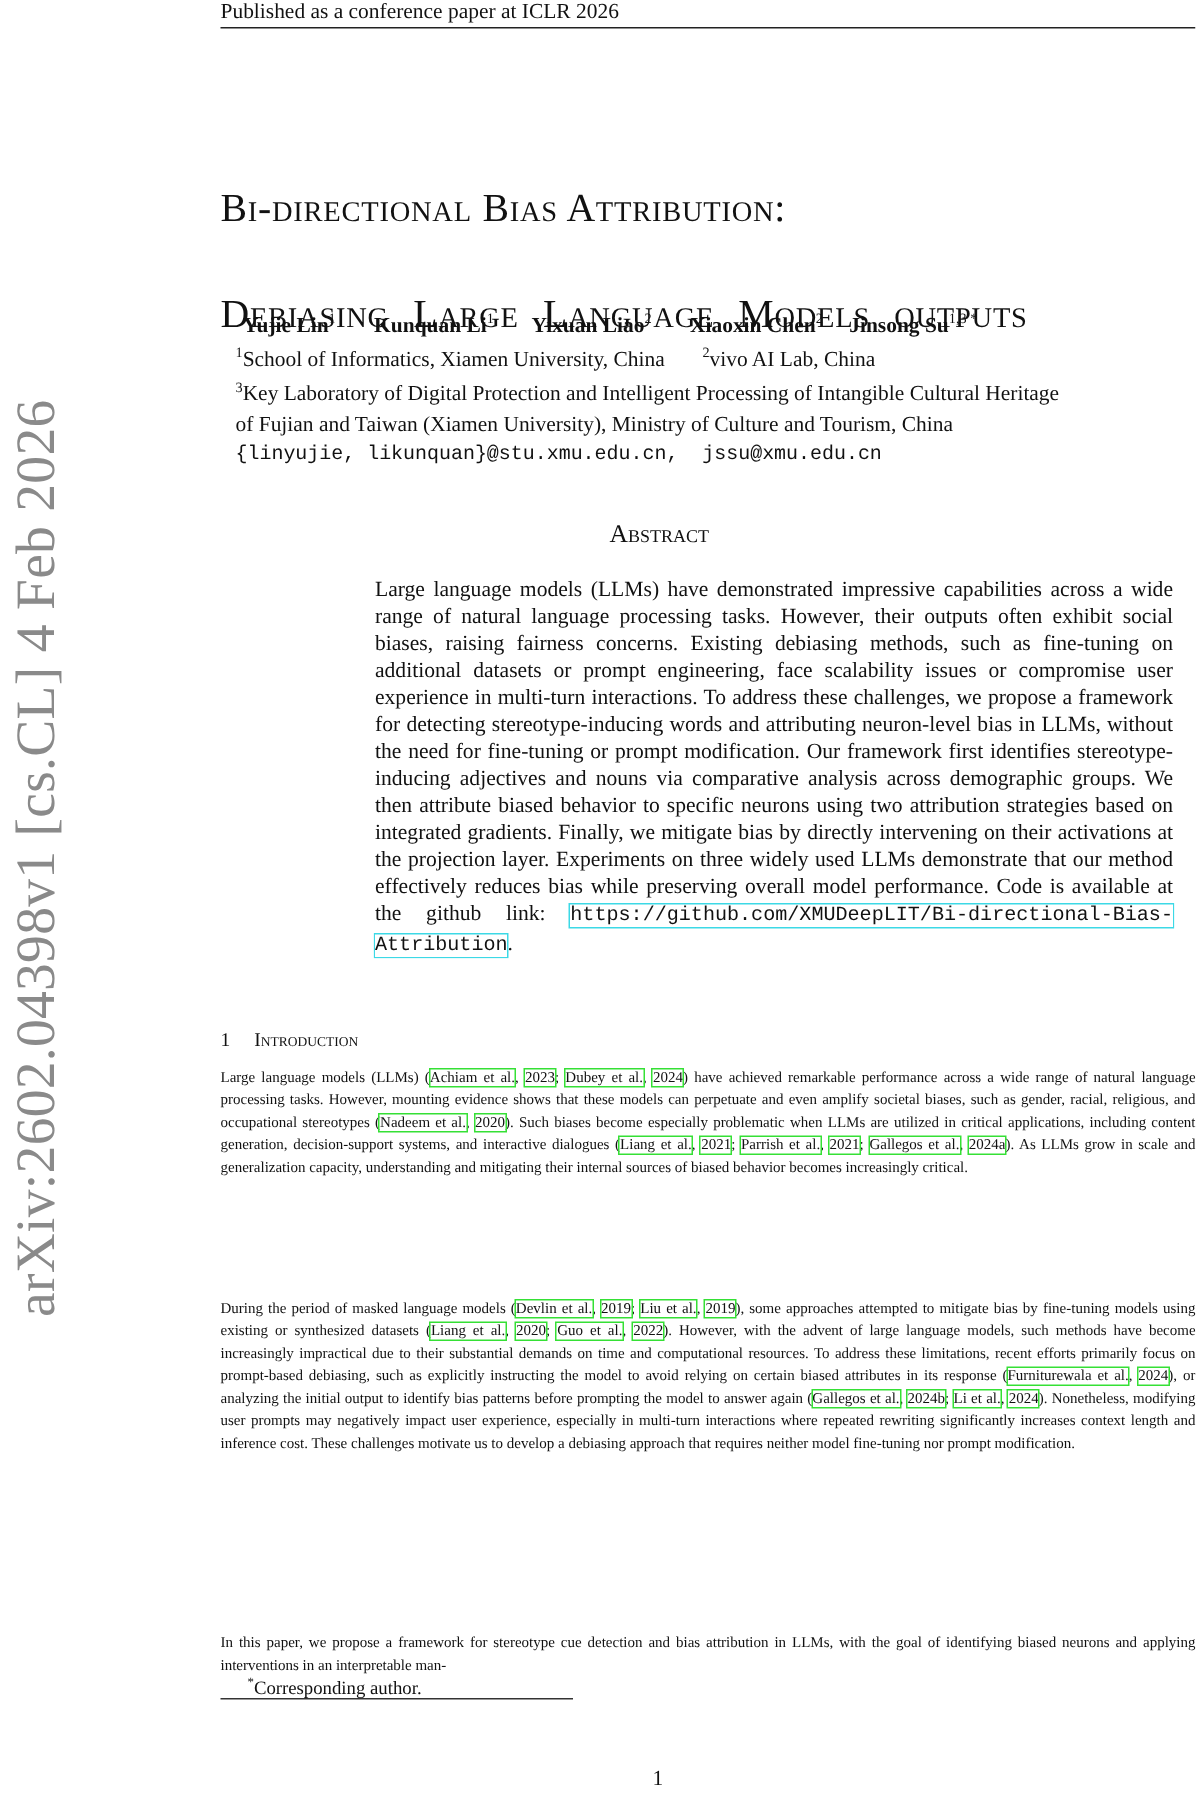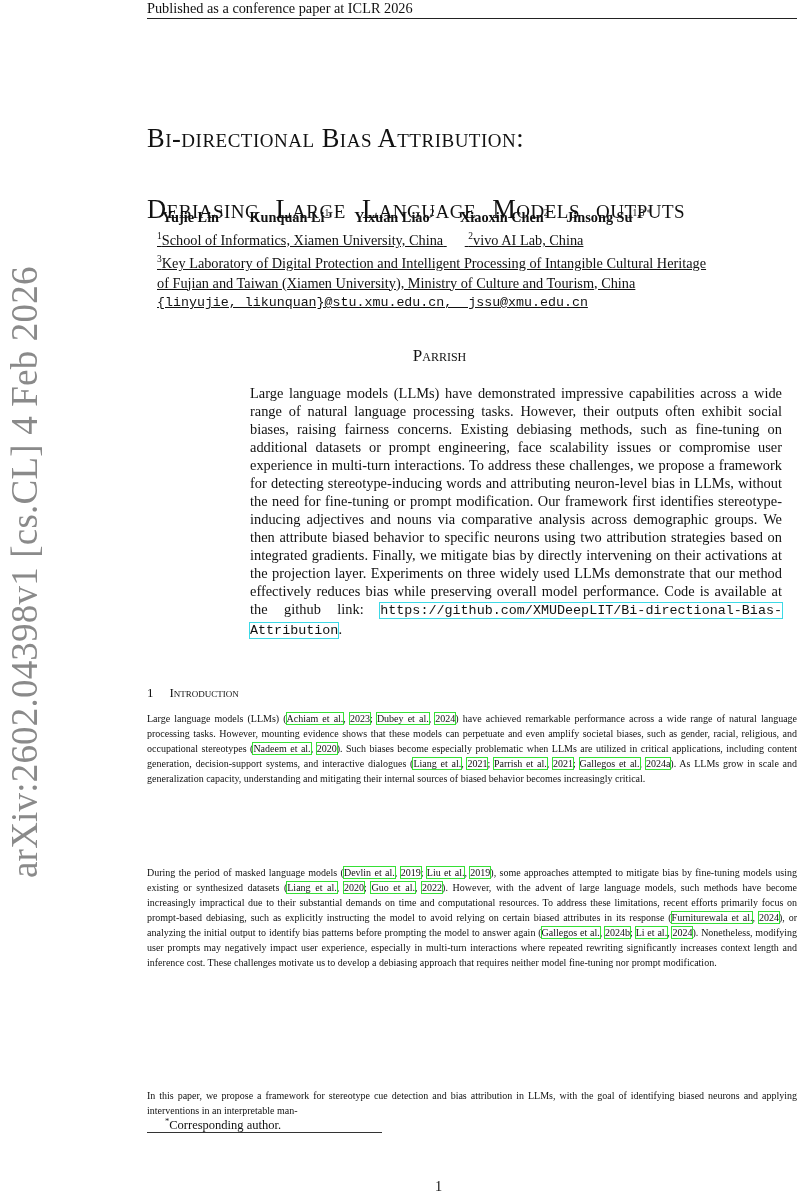--- a/index.html
+++ b/index.html
@@ -11,21 +11,21 @@
            font-size: 37px; color: #8a8a8a; white-space: nowrap; letter-spacing: 0.2px; }
   .title { position: absolute; left: 147px; top: 83px; width: 640px; font-size: 26.5px; line-height: 31px; letter-spacing: 0.5px; }
   .title .line { white-space: nowrap; margin-top: 40px; }
   .sc { font-variant: small-caps; }
   .title .l2 { word-spacing: 9px; }
   .authors { position: absolute; left: 162px; top: 208px; font-size: 14.3px; font-weight: bold; white-space: nowrap; }
   .authors .a { margin-right: 22px; }
   .authors sup { font-weight: normal; font-size: 9.5px; }
   .affil { position: absolute; left: 157px; top: 227px; width: 640px; font-size: 14.3px; line-height: 19.5px; }
   .affil sup { font-size: 9.5px; }
-  .affil .line { white-space: nowrap; text-decoration: underline; }
+  .affil .line { white-space: nowrap; }
   .mono { font-family: "Liberation Mono", "DejaVu Sans Mono", monospace; font-size: 13.3px; }
   .abstract-title { position: absolute; left: 0; width: 797px; top: 346px; text-align: center; padding-left: 82px; box-sizing: border-box; font-size: 17px; }
   .abstract { position: absolute; left: 206px; top: 384px; width: 532px; font-size: 14.4px; line-height: 18px; text-align: justify; margin-left: 44px; }
   .urlbox { font-family: "Liberation Mono", "DejaVu Sans Mono", monospace; font-size: 13.4px; outline: 1.5px solid #3cd9e6; outline-offset: 0; }
   .sec { position: absolute; left: 147px; top: 685px; font-size: 13px; }
   .sec .num { margin-right: 16px; }
   .para { position: absolute; left: 147px; width: 650px; font-size: 10px; line-height: 15px; text-align: justify; }
   .cite { outline: 1.5px solid #35e035; outline-offset: 0; }
   .fn-rule { position: absolute; left: 147px; top: 1132px; width: 235px; border-top: 1px solid #333; }
   .footnote { position: absolute; left: 165px; top: 1116px; font-size: 12.5px; }
@@ -58,21 +58,21 @@
     <span style="display:inline-block;width:18px"></span>
     <sup>2</sup><span>vivo AI Lab, China</span>
   </div>
   <div class="line">
     <sup>3</sup><span>Key Laboratory of Digital Protection and Intelligent Processing of Intangible Cultural Heritage</span>
   </div>
   <div class="line">of Fujian and Taiwan (Xiamen University), Ministry of Culture and Tourism, China</div>
   <div class="line mono" style="white-space:pre">{linyujie, likunquan}@stu.xmu.edu.cn,  jssu@xmu.edu.cn</div>
 </div>
 
-<div class="abstract-title sc">Parrish</div>
+<div class="abstract-title sc">Abstract</div>
 
 <div class="abstract">
   <span>Large language models (LLMs) have demonstrated impressive capabilities across a wide range of natural language processing tasks. However, their outputs often exhibit social biases, raising fairness concerns. Existing debiasing methods, such as fine-tuning on additional datasets or prompt engineering, face scalability issues or compromise user experience in multi-turn interactions. To address these challenges, we propose a framework for detecting stereotype-inducing words and attributing neuron-level bias in LLMs, without the need for fine-tuning or prompt modification. Our framework first identifies stereotype-inducing adjectives and nouns via comparative analysis across demographic groups. We then attribute biased behavior to specific neurons using two attribution strategies based on integrated gradients. Finally, we mitigate bias by directly intervening on their activations at the projection layer. Experiments on three widely used LLMs demonstrate that our method effectively reduces bias while preserving overall model performance. Code is available at the github link: </span><span class="urlbox">https://github.com/XMUDeepLIT/Bi-directional-Bias-Attribution</span><span>.</span>
 </div>
 
 <div class="sec">
   <span class="num">1</span><span class="sc">Introduction</span>
 </div>
 
 <div class="para" style="top:711px">

